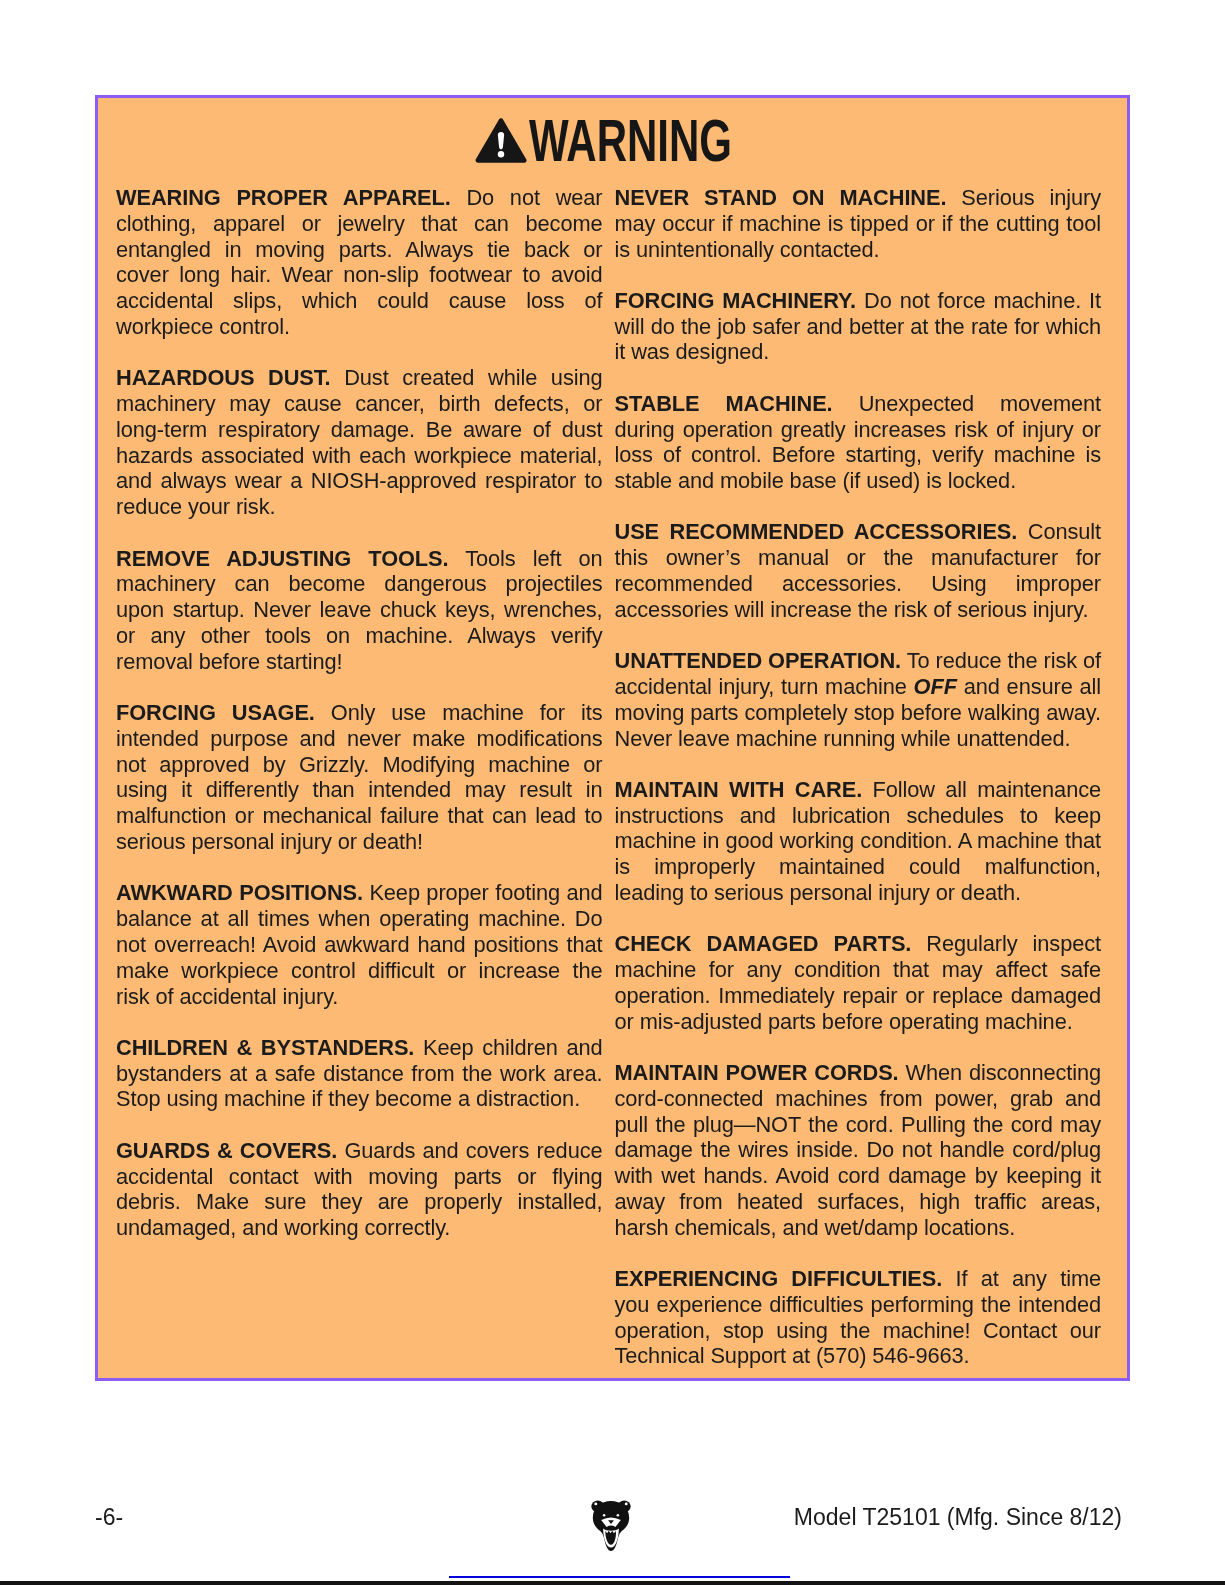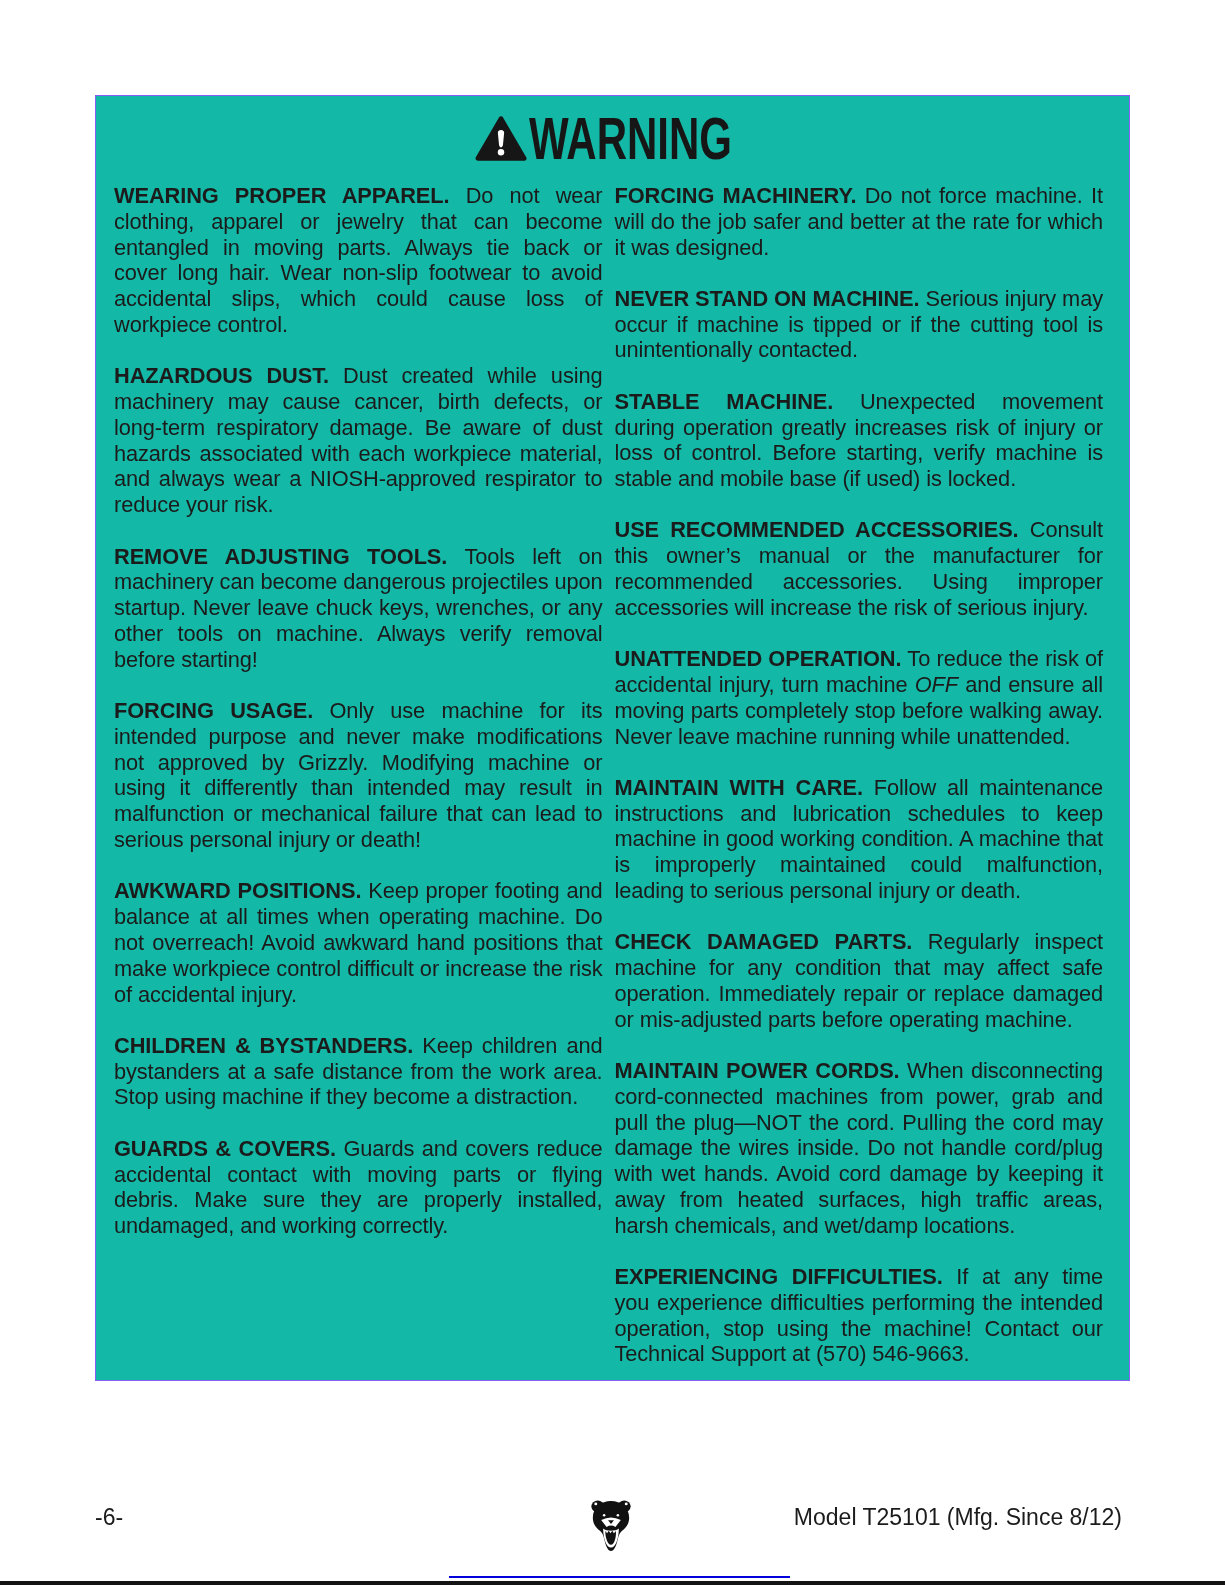--- a/index.html
+++ b/index.html
@@ -2,35 +2,35 @@
 <html><head>
 <meta charset="utf-8">
 <style>
   html,body{margin:0;padding:0;background:#ffffff;}
   .page{
     position:relative;width:1225px;height:1585px;background:#ffffff;overflow:hidden;
     font-family:"Liberation Sans", sans-serif;color:#1b1b1b;
   }
   .warning-box{
     position:absolute;left:95px;top:95px;width:1035px;height:1286px;
-    border:1px solid #8b5cf6;box-sizing:border-box;
-    padding:14px 26px 0 18px;overflow:hidden;background:#14b8a6;
+    border:3px solid #8b5cf6;box-sizing:border-box;
+    padding:14px 26px 0 18px;overflow:hidden;background:#fdba74;
   }
   .title-row{display:flex;align-items:center;justify-content:center;height:54px;margin-top:2px;}
   .tri-icon{width:52px;height:47px;flex:0 0 auto;margin-right:2px;margin-top:-2px;}
   .title-text-wrap{width:214px;height:54px;overflow:visible;}
   .title-text{
     display:inline-block;font-size:60px;line-height:54px;font-weight:700;color:#161616;
     transform:scaleX(0.70);transform-origin:0 50%;white-space:nowrap;
   }
   .cols{display:flex;gap:12px;margin-top:17px;}
   .col{flex:1;text-align:justify;font-size:21.8px;line-height:25.8px;letter-spacing:-0.1px;}
   .para{margin:0 0 25.5px 0;}
   .para b{font-weight:700;}
-  .para .off-word{font-weight:400;font-style:italic;}
+  .para .off-word{font-weight:700;font-style:italic;}
   .page-num{position:absolute;left:95px;top:1504px;font-size:23px;}
   .model-line{position:absolute;top:1504px;right:103px;font-size:23px;margin-left:35px;}
   .bear{position:absolute;left:586px;top:1498px;width:50px;height:55px;}
   .blue-rule{position:absolute;left:449px;top:1576px;width:341px;height:2px;background:#0000dd;}
   .bottom-rule{position:absolute;left:0;top:1581px;width:1225px;height:4px;background:#141414;}
 </style>
 </head>
 <body>
 
 <div class="page">
@@ -76,26 +76,26 @@
           <span>Keep children and bystanders at a safe distance from the work area. Stop using machine if they become a distraction.</span>
         </p>
         <p class="para">
           <b>GUARDS &amp; COVERS.</b>
           <span>Guards and covers reduce accidental contact with moving parts or flying debris. Make sure they are properly installed, undamaged, and working correctly.</span>
         </p>
       </div>
 
       <div class="col">
         <p class="para">
+          <b>NEVER STAND ON MACHINE.</b>
+          <span>Serious injury may occur if machine is tipped or if the cutting tool is unintentionally contacted.</span>
+        </p>
+        <p class="para">
           <b>FORCING MACHINERY.</b>
           <span>Do not force machine. It will do the job safer and better at the rate for which it was designed.</span>
-        </p>
-        <p class="para">
-          <b>NEVER STAND ON MACHINE.</b>
-          <span>Serious injury may occur if machine is tipped or if the cutting tool is unintentionally contacted.</span>
         </p>
         <p class="para">
           <b>STABLE MACHINE.</b>
           <span>Unexpected movement during operation greatly increases risk of injury or loss of control. Before starting, verify machine is stable and mobile base (if used) is locked.</span>
         </p>
         <p class="para">
           <b>USE RECOMMENDED ACCESSORIES.</b>
           <span>Consult this owner’s manual or the manufacturer for recommended accessories. Using improper accessories will increase the risk of serious injury.</span>
         </p>
         <p class="para">

